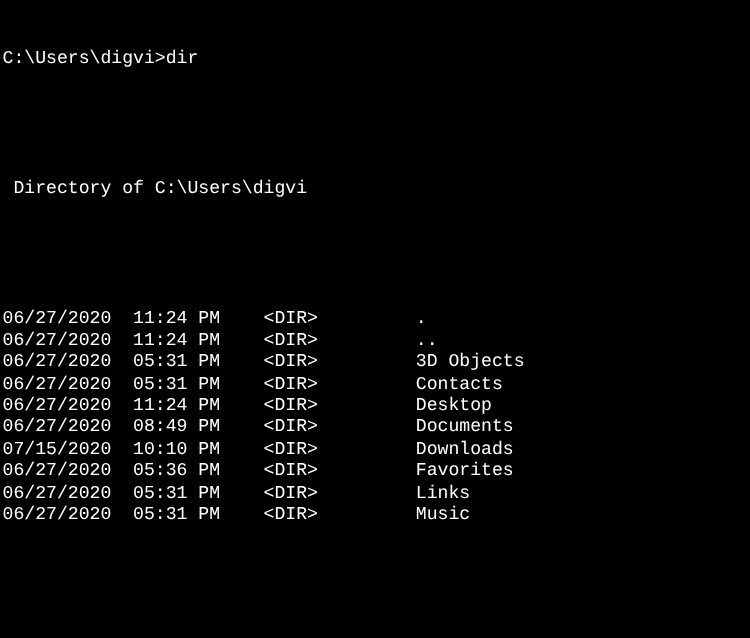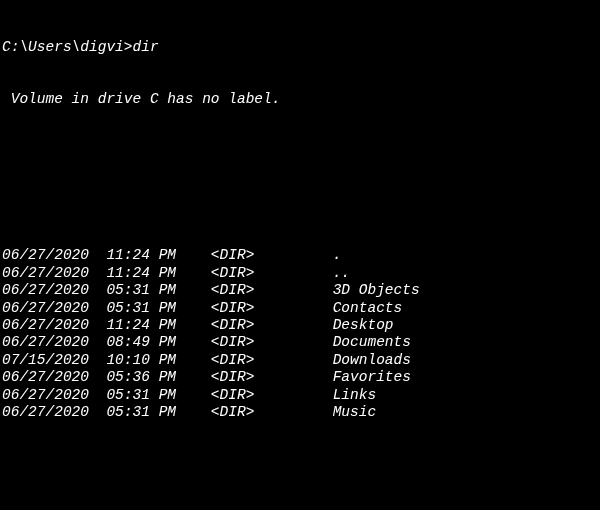--- a/index.html
+++ b/index.html
@@ -16,30 +16,29 @@
       width: 600px;
       height: 510px;
       overflow: hidden;
       padding: 4px 2px;
     }
     .terminal {
       white-space: pre;
     }
     .line {
       white-space: pre;
-      font-style: italic;
     }
   </style>
 </head>
 <body>
 
 <div class="terminal">
   <div class="line">C:\Users\digvi&gt;dir</div>
-  <div class="line"> Volume in drive C has no label.</div>
   <div class="line"> </div>
+  <div class="line"> Directory of C:\Users\digvi</div>
   <div class="line"> </div>
   <div id="entries"><div class="line">06/27/2020  11:24 PM    &lt;DIR&gt;         .</div><div class="line">06/27/2020  11:24 PM    &lt;DIR&gt;         ..</div><div class="line">06/27/2020  05:31 PM    &lt;DIR&gt;         3D Objects</div><div class="line">06/27/2020  05:31 PM    &lt;DIR&gt;         Contacts</div><div class="line">06/27/2020  11:24 PM    &lt;DIR&gt;         Desktop</div><div class="line">06/27/2020  08:49 PM    &lt;DIR&gt;         Documents</div><div class="line">07/15/2020  10:10 PM    &lt;DIR&gt;         Downloads</div><div class="line">06/27/2020  05:36 PM    &lt;DIR&gt;         Favorites</div><div class="line">06/27/2020  05:31 PM    &lt;DIR&gt;         Links</div><div class="line">06/27/2020  05:31 PM    &lt;DIR&gt;         Music</div></div>
   
   
   
   
   
 </div>
 
 </body></html>

